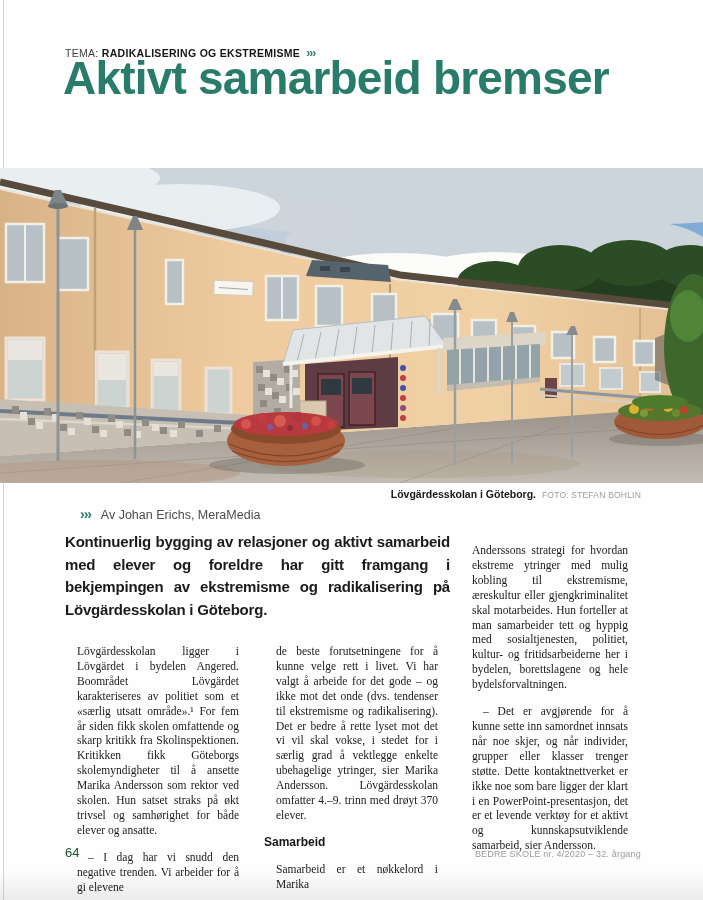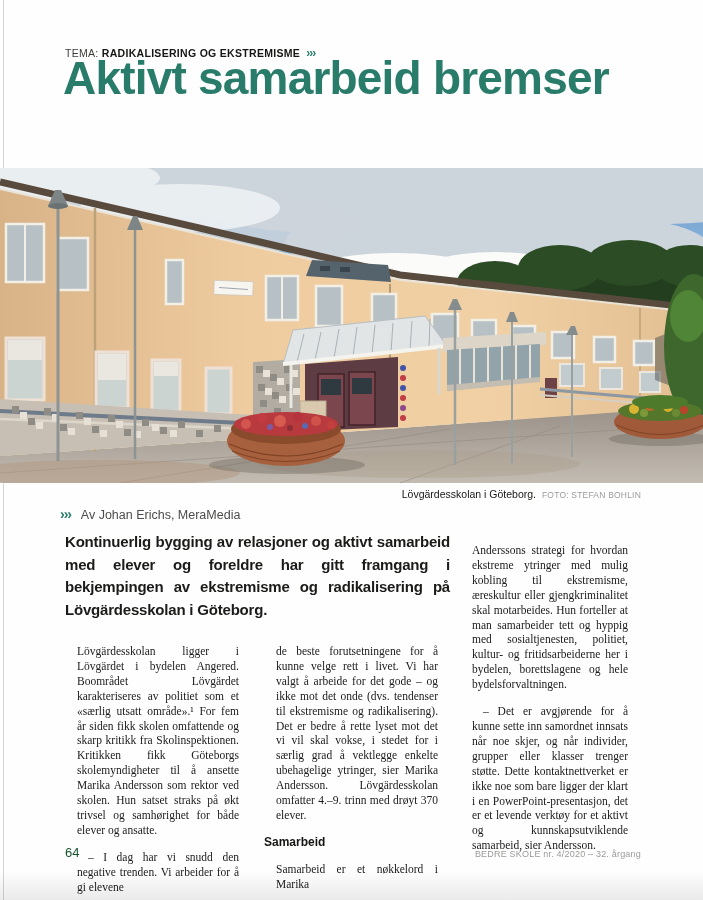--- a/index.html
+++ b/index.html
@@ -13,24 +13,24 @@
   .kicker .lbl{color:#3c3c3a;}
   .kicker .ttl{font-weight:700;color:#161614;}
   .chev{color:#2a7c6a;font-weight:700;letter-spacing:-1px;}
   .kicker .chev{font-size:12px;margin-left:3px;}
   
   .headline{position:absolute;left:63px;top:54px;font-size:46px;line-height:48px;
         font-weight:700;color:#2a7c6a;letter-spacing:-.8px;}
   
   .photo{position:absolute;left:0;top:168px;width:703px;height:315px;display:block;}
   .caption{position:absolute;right:62px;top:488px;font-size:10.5px;white-space:nowrap;}
-  .caption .cap-b{font-weight:400;color:#161614;}
+  .caption .cap-b{font-weight:700;color:#161614;}
   .caption .cap-c{font-size:8.5px;color:#9b9b99;margin-left:3px;letter-spacing:.2px;}
   
-  .byline{position:absolute;left:60px;top:506px;font-size:12.5px;color:#4c4c4a;}
+  .byline{position:absolute;left:80px;top:506px;font-size:12.5px;color:#4c4c4a;}
   .byline .chev{font-size:14px;margin-right:7px;}
   
   .main{position:absolute;left:65px;top:531px;width:575px;display:flex;gap:10px;justify-content:flex-end;}
   .main-left{width:385px;flex:0 0 385px;}
   .intro{font-weight:700;font-size:15px;line-height:22.5px;letter-spacing:-.2px;
         color:#1b1b19;text-align:justify;}
   .cols{display:flex;gap:13px;margin-top:11px;}
   .bodytext{font-family:"Liberation Serif","DejaVu Serif",serif;font-size:11.5px;
         line-height:14.9px;text-align:justify;color:#1a1a1a;hyphens:auto;}
   .col{width:186px;flex:0 0 186px;}

